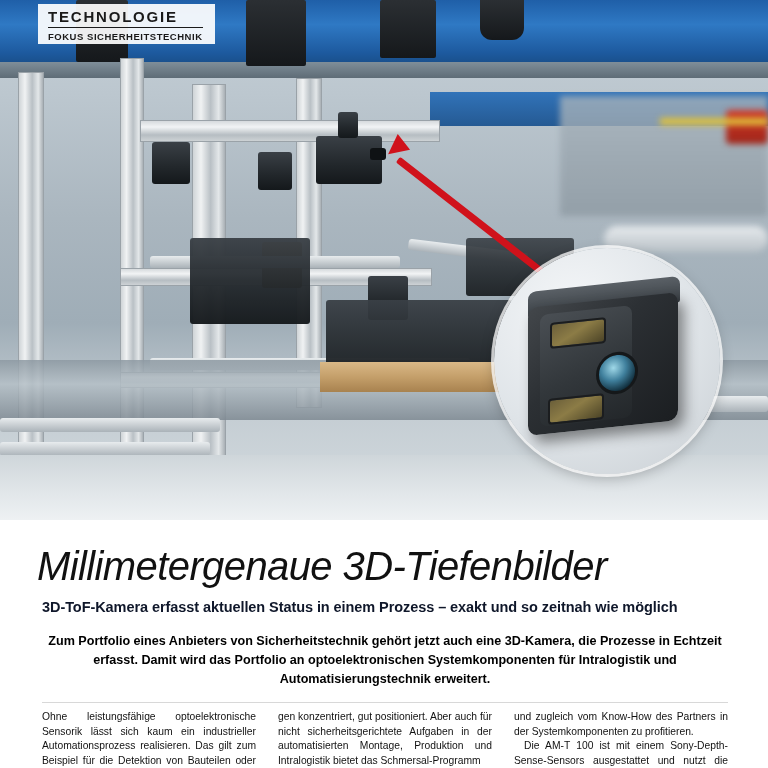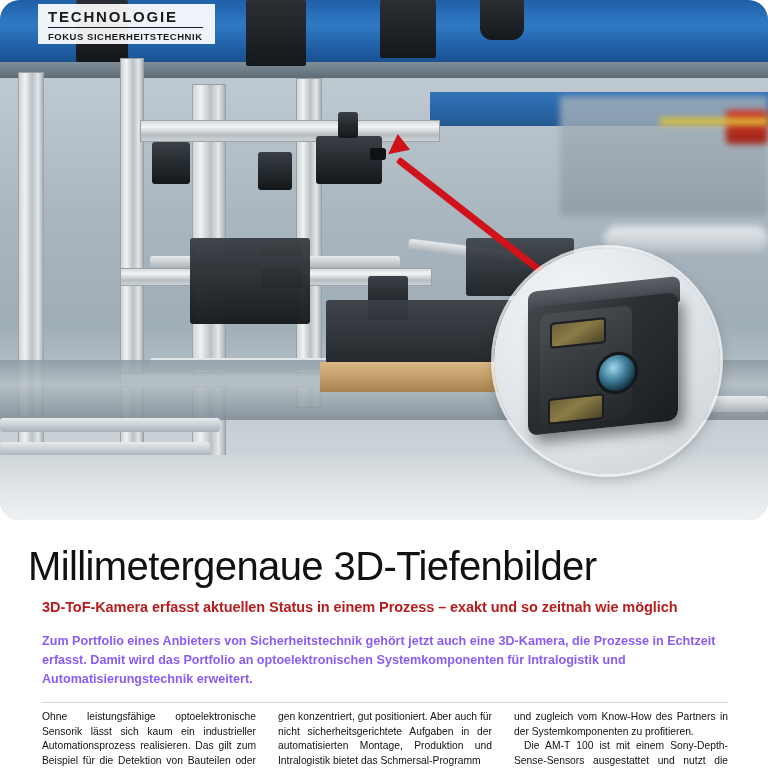--- a/index.html
+++ b/index.html
@@ -13,21 +13,20 @@
     position: relative;
   }
 
   
   .photo {
     position: absolute;
     left: 0; top: 0;
     width: 768px; height: 520px;
     overflow: hidden;
     background: #b9c4cc;
-    border-radius: 20px;
   }
   
   .photo .bg {
     position: absolute; inset: 0;
     background:
       linear-gradient(180deg, #c8d2d8 0%, #bcc7cf 18%, #aab6bf 42%, #9fadb7 62%, #c3ccd2 78%, #d6dde1 100%);
   }
   
   .band-blue {
     position: absolute; left: 0; top: 0; width: 768px; height: 70px;
@@ -158,33 +157,34 @@
     color: #1a1a1a; margin-top: 2px;
     border-top: 1px solid #1a1a1a; padding-top: 3px;
   }
 
   
   .article {
     position:absolute; left: 0; top: 520px; width: 768px; height: 248px;
     background:#fff;
   }
   .headline {
-    position:absolute; left: 28px; top: 24px;
+    position:absolute; left: 37px; top: 24px;
     font-size: 40px; font-weight: 400; color: #111;
     letter-spacing: -0.015em;
     font-family: "Liberation Sans", sans-serif;
+    font-style: italic;
   }
   .subhead {
     position:absolute; left: 42px; top: 79px;
-    font-size: 14.5px; font-weight: bold; color: #b91c1c;
+    font-size: 14.5px; font-weight: bold; color: #0f172a;
     letter-spacing: -0.005em;
   }
   .lead {
     position:absolute; left: 42px; top: 112px; width: 686px;
-    font-size: 12.6px; font-weight: bold; color: #8b5cf6; line-height: 1.52;
+    font-size: 12.6px; font-weight: bold; color: #000000; line-height: 1.52; text-align: center;
   }
   .rule {
     position:absolute; left: 42px; top: 182px; width: 686px; height: 1px;
     background: #d8d8d8;
   }
   .cols {
     position:absolute; left: 42px; top: 190px; width: 686px;
     display: flex; gap: 22px;
   }
   .col {

